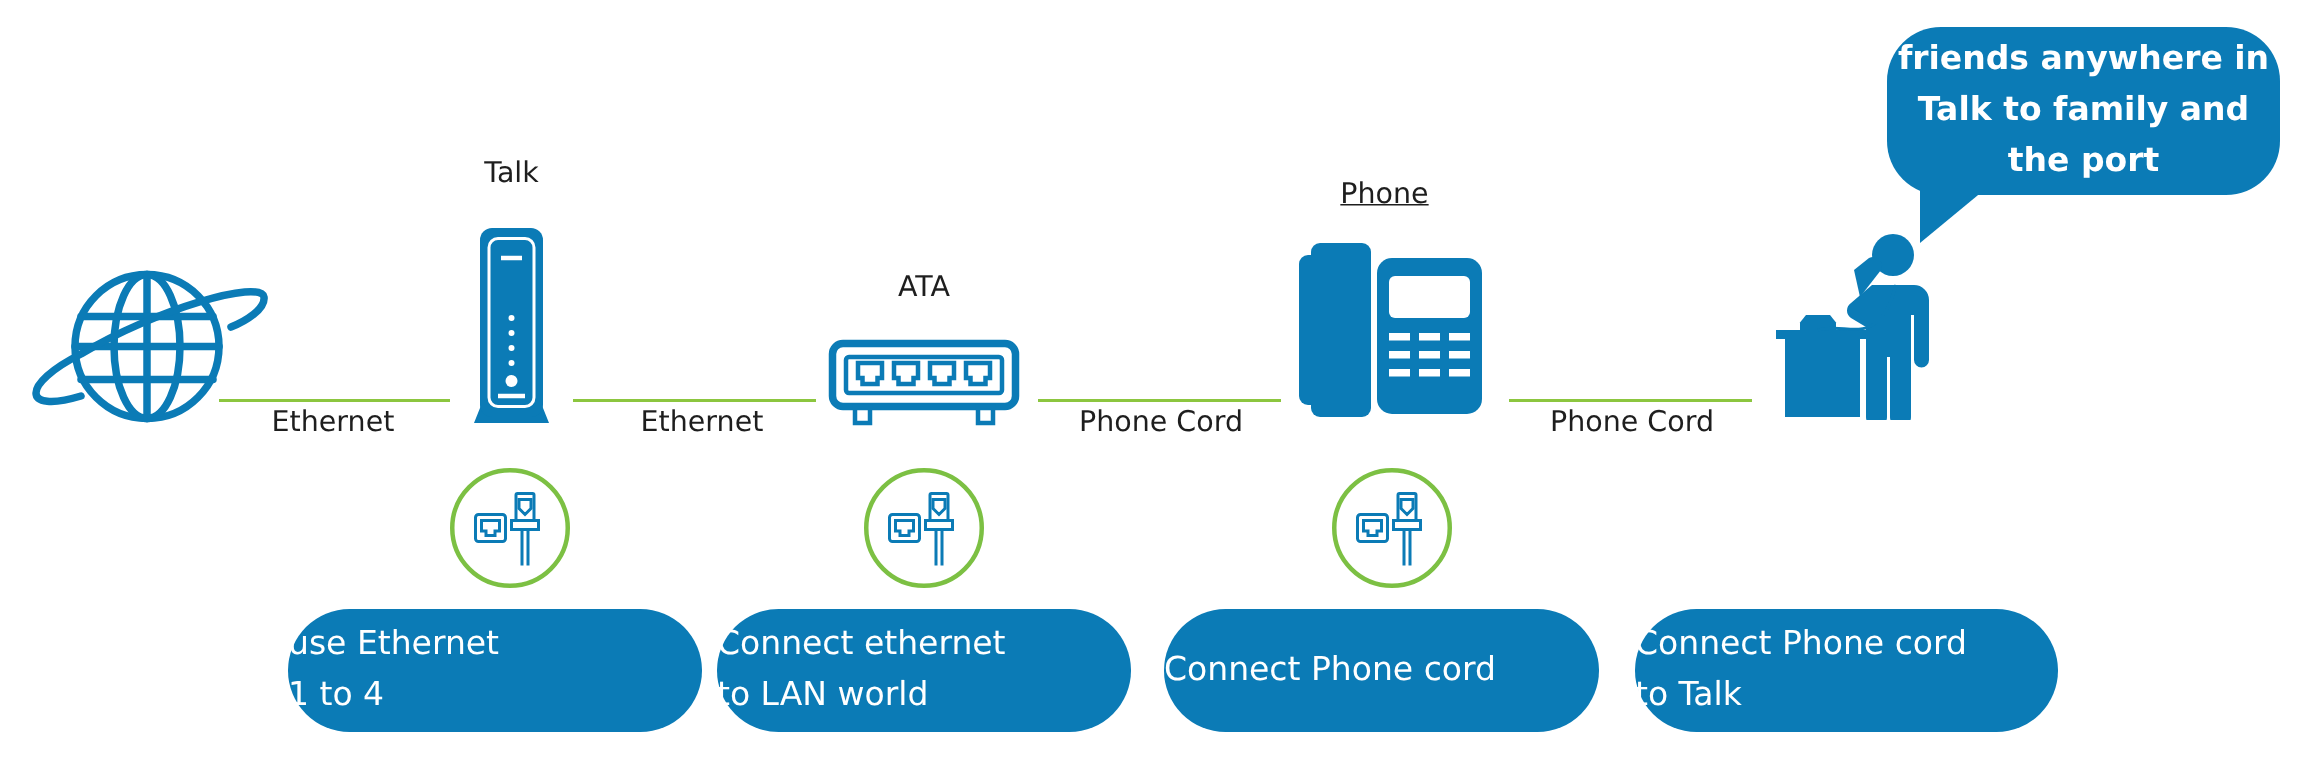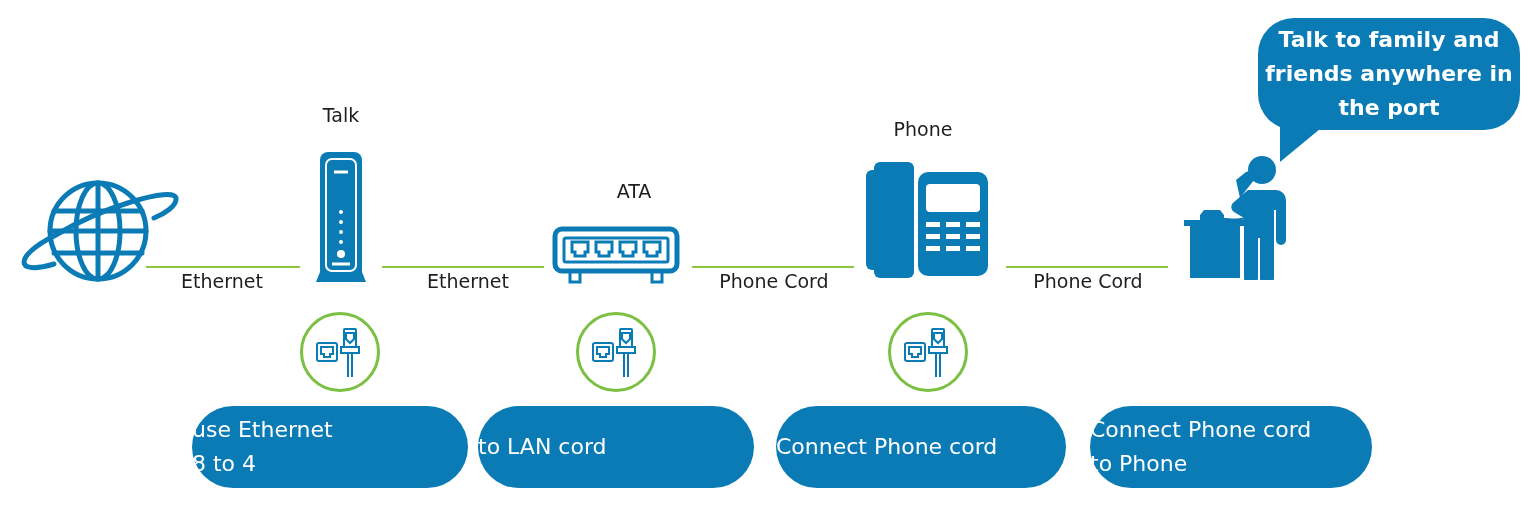--- a/index.html
+++ b/index.html
@@ -44,37 +44,37 @@
     <line x1="28" y1="22" x2="42" y2="22" stroke="#fff" stroke-width="3"></line>
     <circle cx="35" cy="62" r="2" fill="#fff"></circle>
     <circle cx="35" cy="72" r="2" fill="#fff"></circle>
     <circle cx="35" cy="82" r="2" fill="#fff"></circle>
     <circle cx="35" cy="92" r="2" fill="#fff"></circle>
     <circle cx="35" cy="104" r="4" fill="#fff"></circle>
     <line x1="26" y1="114" x2="44" y2="114" stroke="#fff" stroke-width="3"></line>
   </svg>
 </div>
 
-<div class="abs label" style="left:594px;top:180px;width:80px;text-align:center;">ATA</div>
+<div class="abs label" style="left:576px;top:180px;width:80px;text-align:center;">ATA</div>
 <div class="abs" style="left:552px;top:226px;">
   <svg width="128" height="58" viewBox="0 0 128 58">
     <rect x="3" y="3" width="122" height="42" rx="7" fill="none" stroke="#0b7bb6" stroke-width="5"></rect>
     <rect x="12" y="12" width="104" height="24" rx="2" fill="none" stroke="#0b7bb6" stroke-width="3"></rect>
     <g fill="none" stroke="#0b7bb6" stroke-width="3">
       <path d="M20 16 h16 v10 h-3 v4 h-10 v-4 h-3 z"></path>
       <path d="M44 16 h16 v10 h-3 v4 h-10 v-4 h-3 z"></path>
       <path d="M68 16 h16 v10 h-3 v4 h-10 v-4 h-3 z"></path>
       <path d="M92 16 h16 v10 h-3 v4 h-10 v-4 h-3 z"></path>
     </g>
     <rect x="18" y="45" width="10" height="11" fill="none" stroke="#0b7bb6" stroke-width="3"></rect>
     <rect x="100" y="45" width="10" height="11" fill="none" stroke="#0b7bb6" stroke-width="3"></rect>
   </svg>
 </div>
 
-<div class="abs label" style="left:868px;top:118px;width:110px;">Phone</div>
+<div class="abs label" style="left:868px;top:118px;width:110px;text-decoration:underline;">Phone</div>
 <div class="abs" style="left:864px;top:162px;">
   <svg width="126" height="116" viewBox="0 0 126 116">
     <rect x="2" y="8" width="20" height="100" rx="6" fill="#0b7bb6"></rect>
     <rect x="10" y="0" width="40" height="116" rx="6" fill="#0b7bb6"></rect>
     <rect x="54" y="10" width="70" height="104" rx="10" fill="#0b7bb6"></rect>
     <rect x="62" y="22" width="54" height="28" rx="4" fill="#fff"></rect>
     <g fill="#fff">
       <rect x="62" y="60" width="14" height="5"></rect>
         <rect x="82" y="60" width="14" height="5"></rect>
         <rect x="102" y="60" width="14" height="5"></rect>
@@ -96,22 +96,22 @@
       <path d="M54 30 l10 -8 a6 6 0 0 1 8 8 l-14 18 z"></path>
       <rect x="8" y="74" width="50" height="54"></rect>
       <rect x="2" y="70" width="60" height="6"></rect>
       <path d="M18 70 v-5 l4 -5 h16 l4 5 v5 z"></path>
     </g>
     <path d="M30 70 c 20 -6 40 14 52 -30" fill="none" stroke="#0b7bb6" stroke-width="2"></path>
   </svg>
 </div>
 
 <div class="bubble" style="left:1258px;top:18px;width:262px;height:112px;">
+  <span>friends anywhere in</span>
   <span>Talk to family and</span>
-  <span>friends anywhere in</span>
   <span>the port</span>
 </div>
 <div class="abs" style="left:1280px;top:124px;">
   <svg width="50" height="40" viewBox="0 0 50 40">
       <polygon points="0,0 46,0 0,38" fill="#0b7bb6"></polygon>
     </svg>
 </div>
 
 <div class="line" style="left:146px;top:266px;width:154px;"></div>
 <div class="line" style="left:382px;top:266px;width:162px;"></div>
@@ -158,24 +158,25 @@
       <path d="M43 18 h8 v6 l-4 4 l-4 -4 z"></path>
       <rect x="38" y="32" width="18" height="6"></rect>
       <line x1="45" y1="38" x2="45" y2="62"></line>
       <line x1="49" y1="38" x2="49" y2="62"></line>
     </g>
   </svg>
 </div>
 
 <div class="pill" style="left:192px;top:406px;width:276px;height:82px;">
   <span>use Ethernet</span>
-  <span>8 to 4</span>
+  <span>1 to 4</span>
 </div>
 <div class="pill" style="left:478px;top:406px;width:276px;height:82px;">
-  <span>to LAN cord</span>
+  <span>Connect ethernet</span>
+  <span>to LAN world</span>
 </div>
 <div class="pill" style="left:776px;top:406px;width:290px;height:82px;">
   <span>Connect Phone cord</span>
 </div>
 <div class="pill" style="left:1090px;top:406px;width:282px;height:82px;">
   <span>Connect Phone cord</span>
-  <span>to Phone</span>
+  <span>to Talk</span>
 </div>
 
 </body></html>

